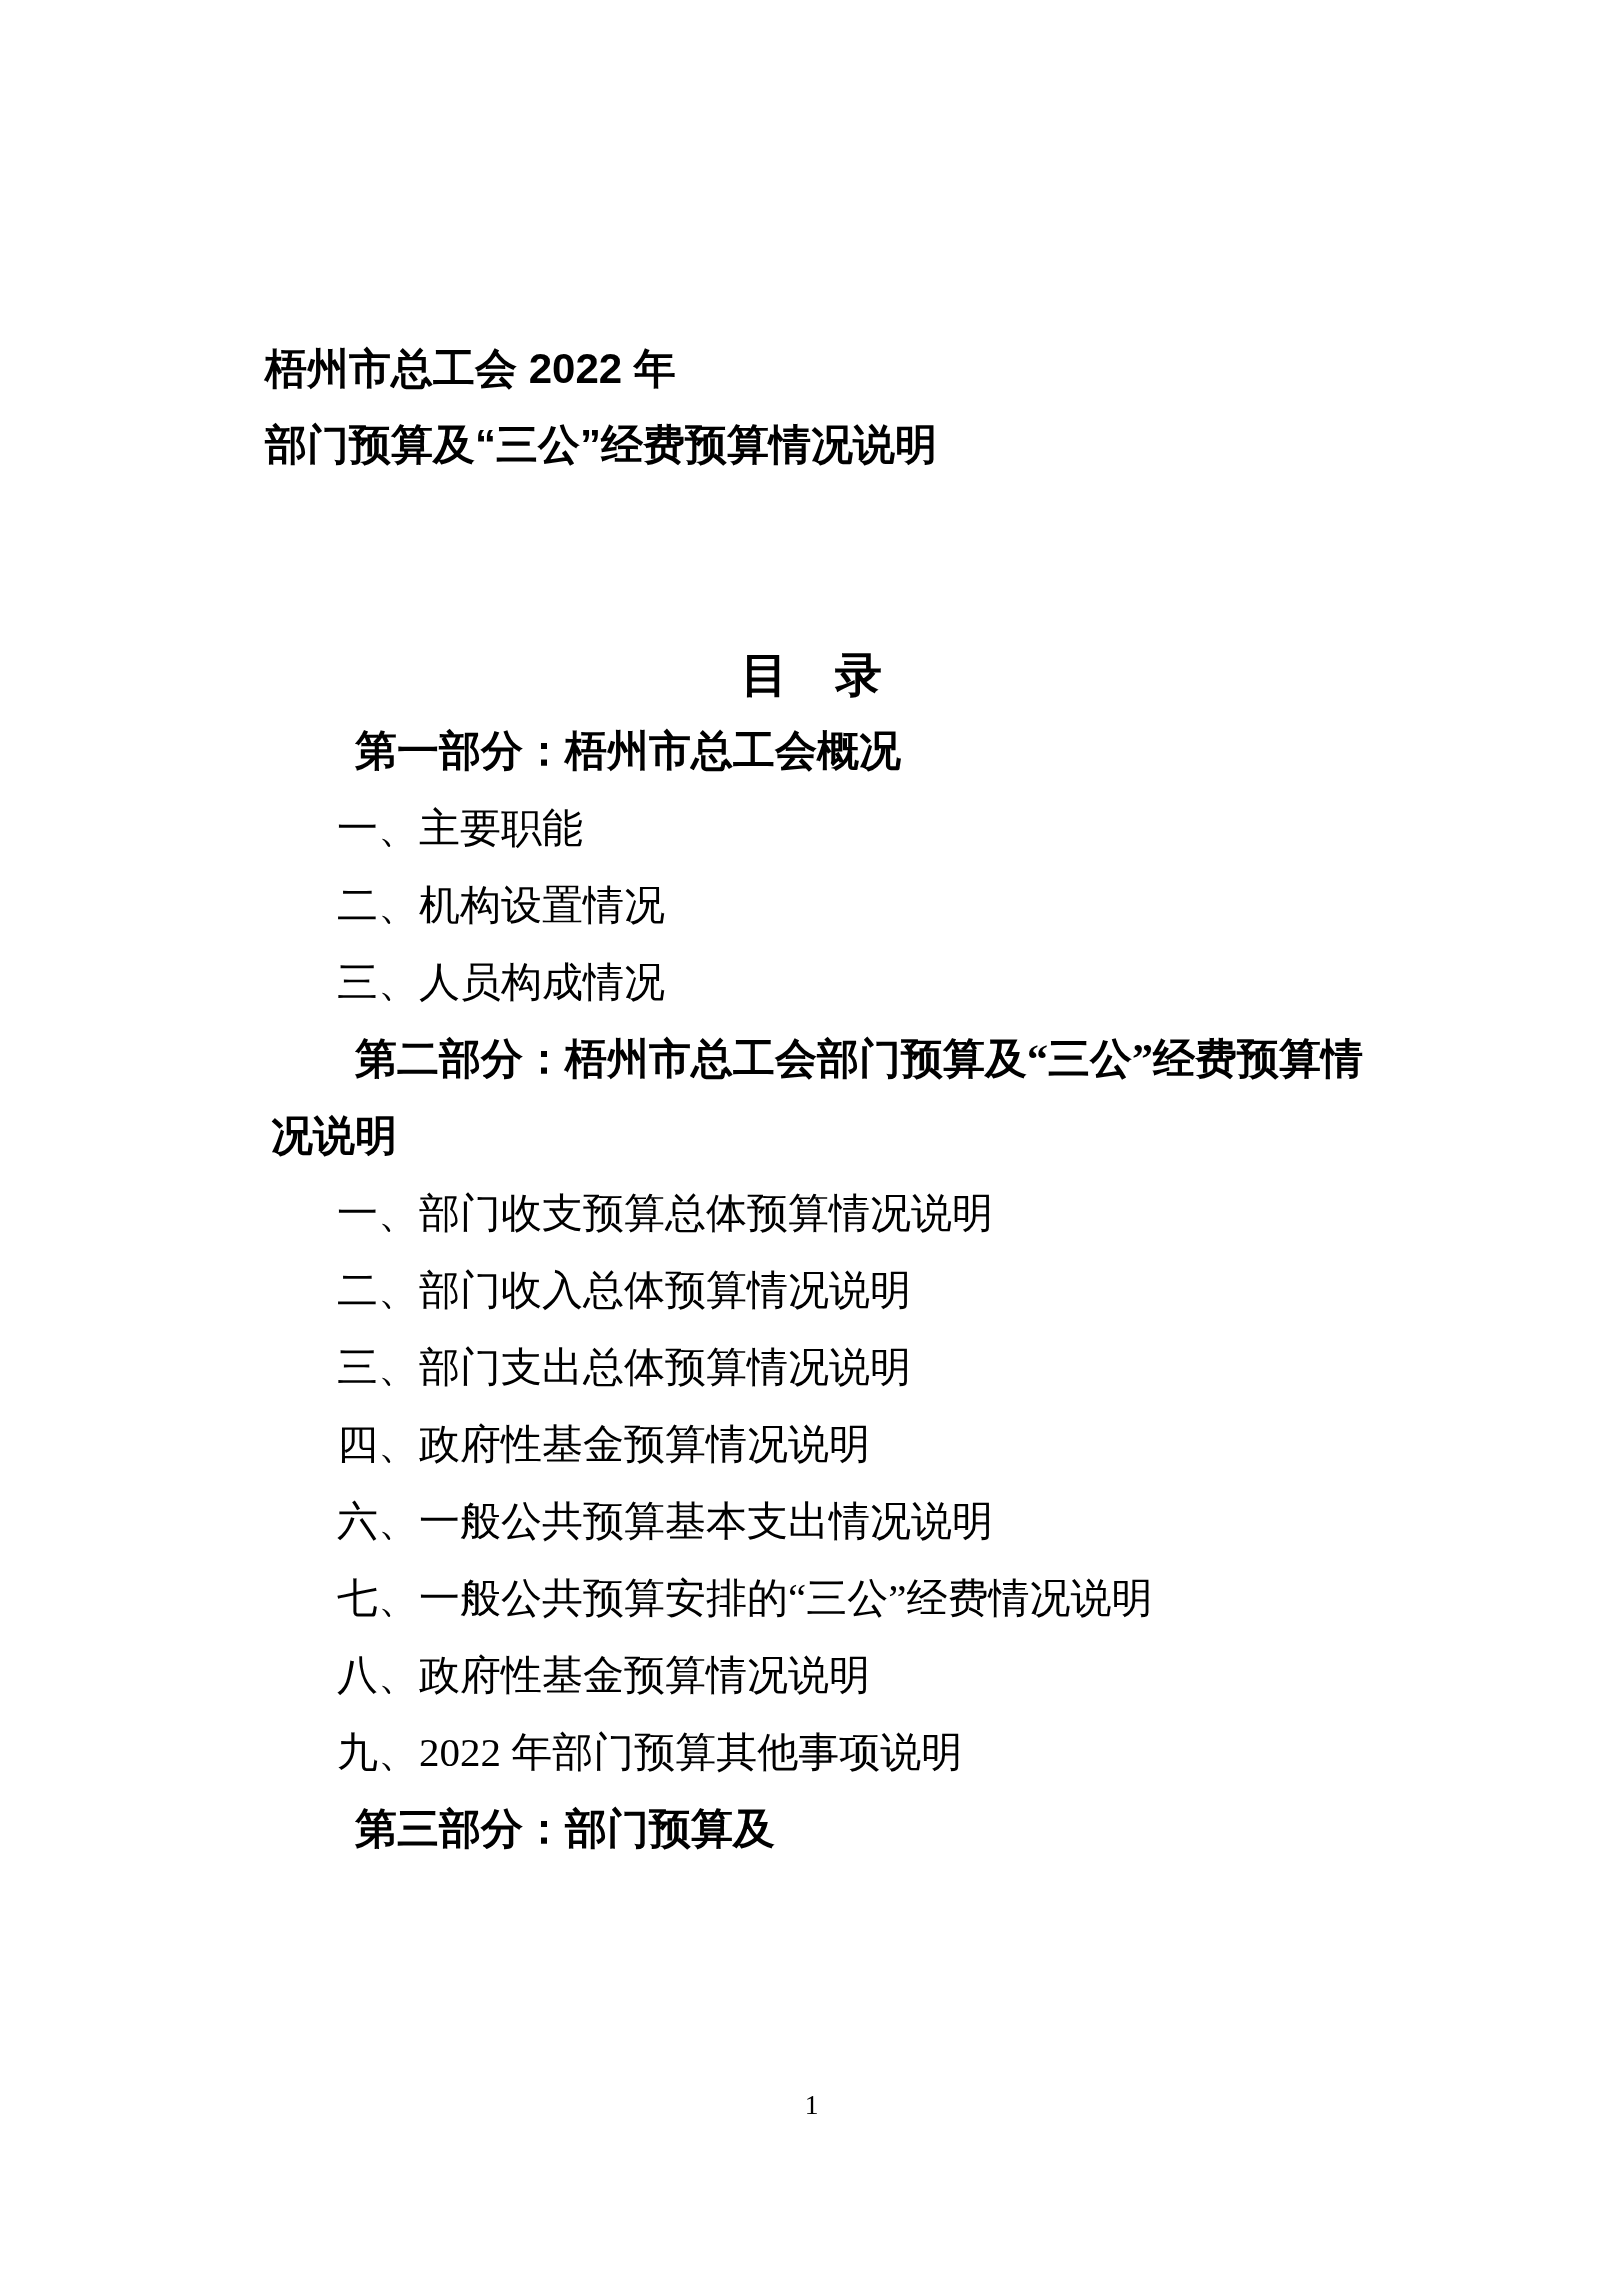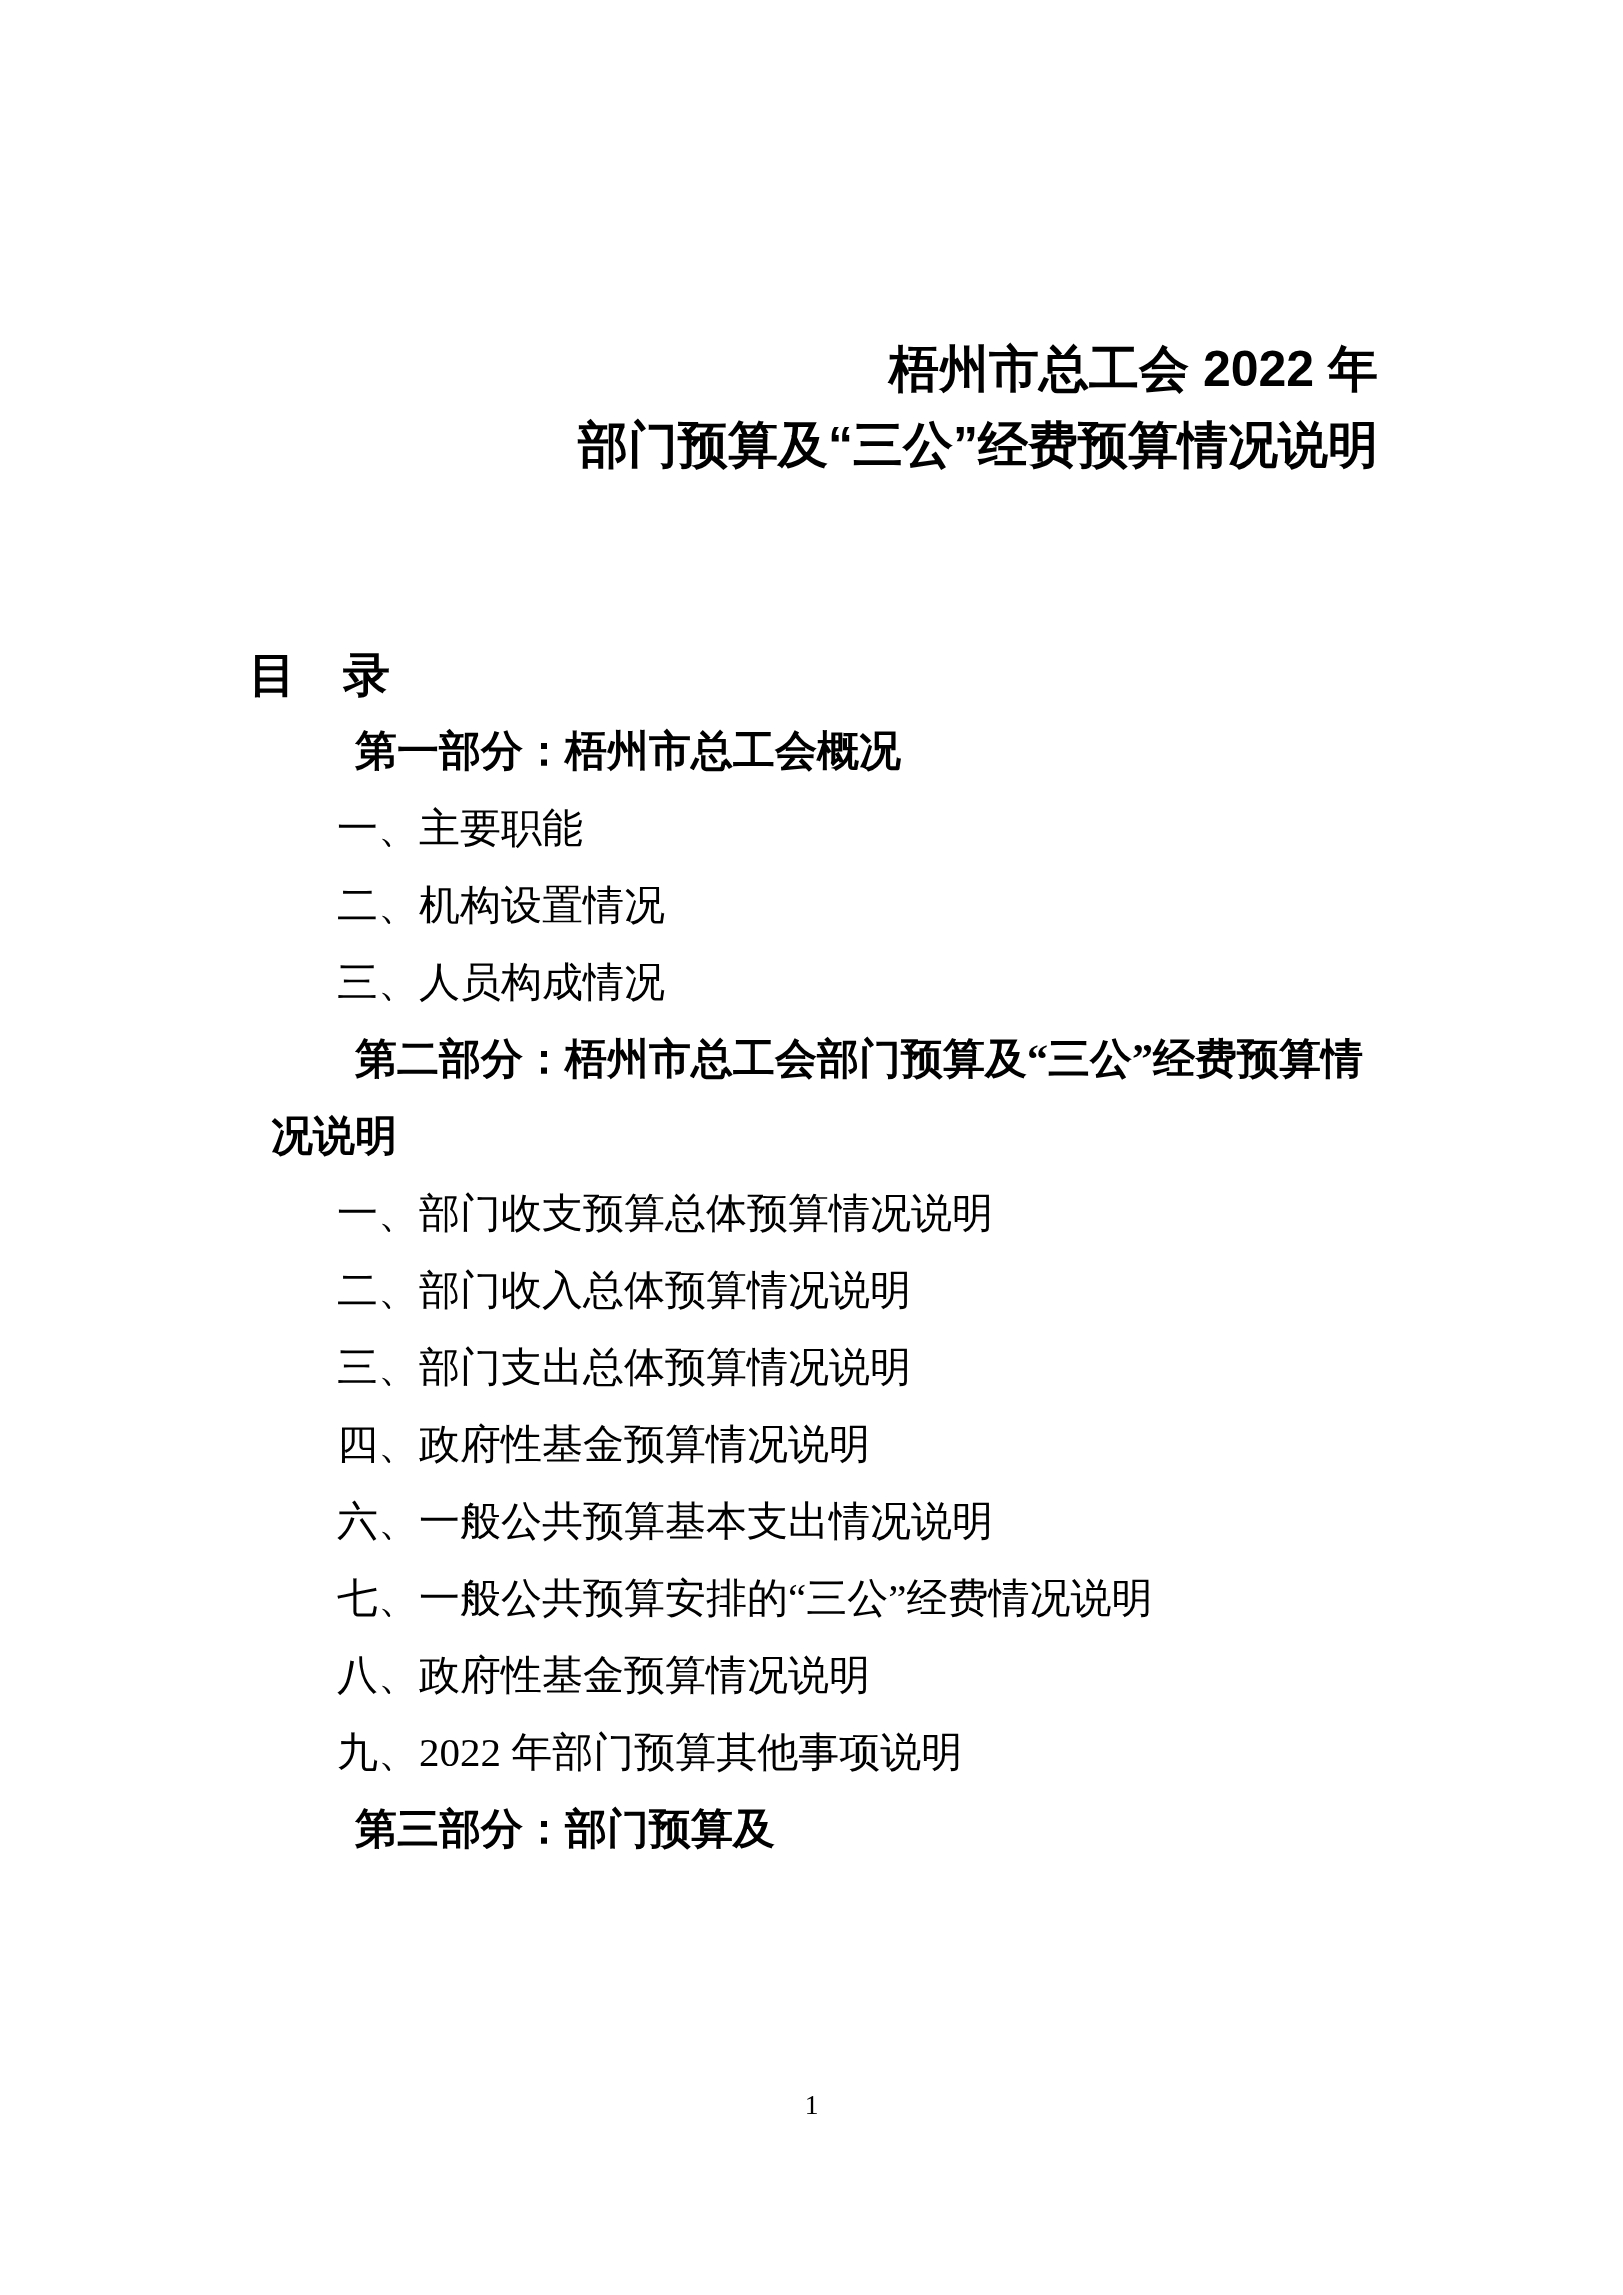--- a/index.html
+++ b/index.html
@@ -13,33 +13,33 @@
     height: 2295px;
     background: #ffffff;
     color: #000000;
     overflow: hidden;
   }
   .doc-title {
     position: absolute;
     top: 331px;
     left: 265px;
     width: 1113px;
-    text-align: right;
+    text-align: left;
     font-family: "Liberation Sans", "DejaVu Sans", sans-serif;
     font-weight: 700;
-    font-size: 50px;
+    font-size: 42px;
     line-height: 76px;
     white-space: nowrap;
   }
   .toc-heading {
     position: absolute;
     top: 635px;
-    left: 249px;
+    left: 255px;
     width: 1113px;
-    text-align: left;
+    text-align: center;
     font-family: "Liberation Sans", "DejaVu Sans", sans-serif;
     font-weight: 700;
     font-size: 47px;
     line-height: 79px;
     white-space: nowrap;
   }
   .toc-list {
     position: absolute;
     top: 713px;
     left: 255px;

